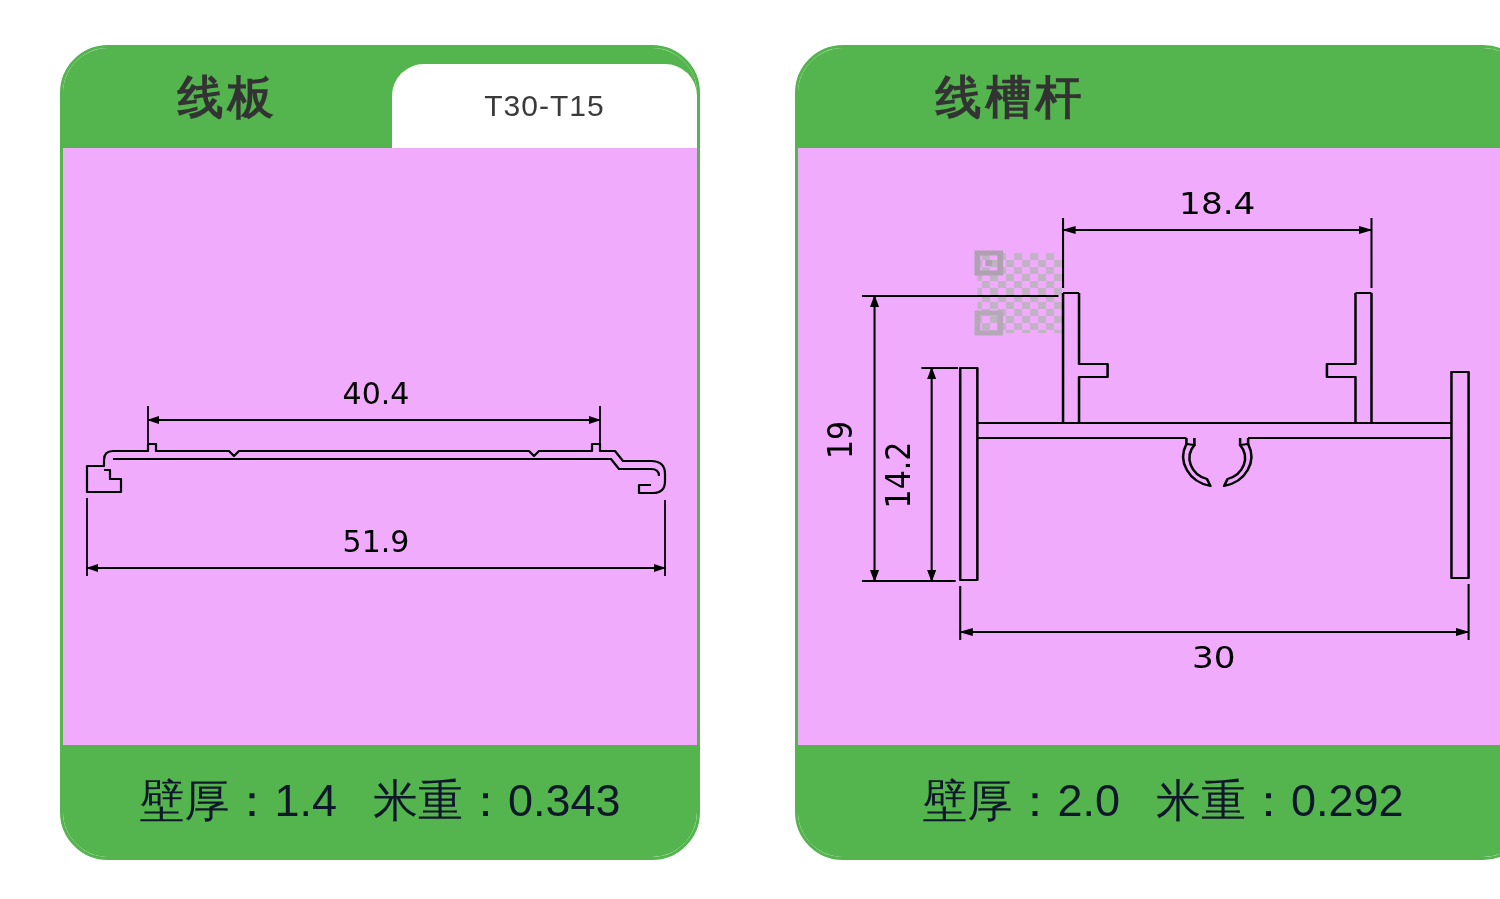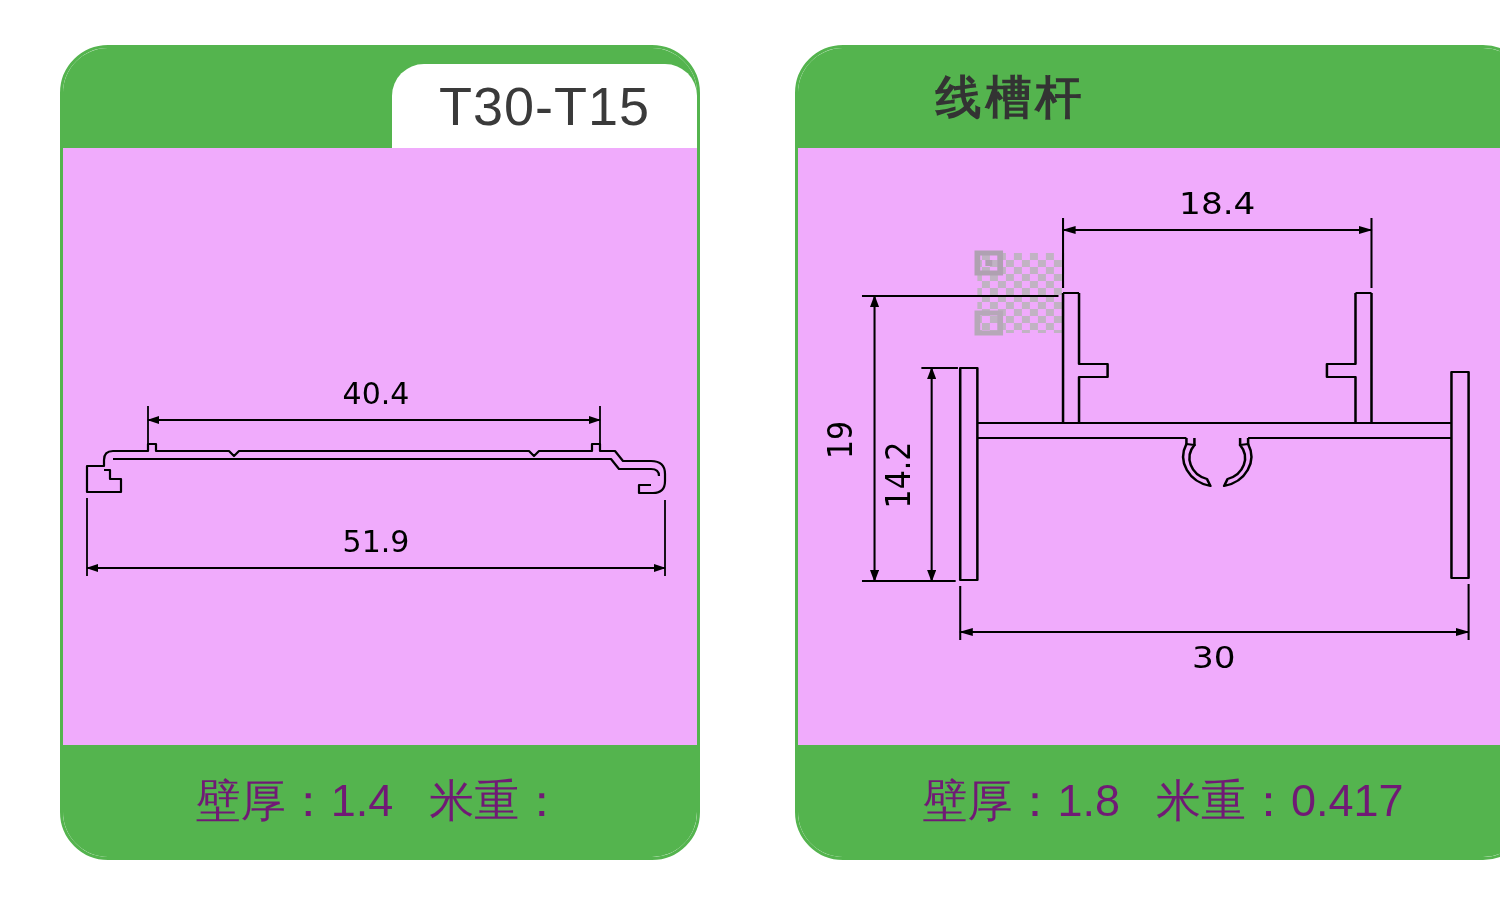--- a/index.html
+++ b/index.html
@@ -18,41 +18,42 @@
   .card-title {
     position:absolute; left:0; right:305px; top:0; bottom:0;
     display:flex; align-items:center; justify-content:center;
     font-size:46px; font-weight:600; color:#333333; letter-spacing:4px;
   }
   .model-tab {
     position:absolute; right:0; bottom:0; width:305px; height:84px;
     background:#ffffff; border-radius:32px 32px 0 0;
     display:flex; align-items:center; justify-content:center;
   }
-  .model-text { font-size:54px; font-weight:500; color:#3a3a3a; letter-spacing:1px; }
+  .model-text { font-size:30px; font-weight:500; color:#3a3a3a; letter-spacing:1px; }
   .card-body { position:relative; flex:1 1 auto; background:#f0abfc; }
   .card-body svg { position:absolute; left:0; top:0; width:100%; height:100%; }
   .card-footer {
     flex:0 0 112px; background:#54b44e;
     display:flex; align-items:center; justify-content:center;
-    font-size:45px; font-weight:500; color:#701a75;
+    font-size:45px; font-weight:500; color:#0f172a;
   }
   .card-footer .sep { display:inline-block; width:36px; }
   
   .dl { stroke:#000; stroke-width:1.8; fill:none; }
   .pf { stroke:#000; stroke-width:2.2; fill:none; stroke-linejoin:round; }
   .dim { font-family:"DejaVu Sans", sans-serif; font-size:30px; fill:#000; }
 </style>
 </head>
 <body>
 
 <div class="canvas">
 
   <div class="card left">
     <div class="card-header">
+      <div class="card-title">线板</div>
       <div class="model-tab">
         <span class="model-text">T30-T15</span>
       </div>
     </div>
     <div class="card-body">
       <svg viewBox="0 0 634 597" preserveAspectRatio="none">
         <defs>
           <marker id="aL" markerWidth="12" markerHeight="8" refX="11" refY="4" orient="auto-start-reverse" markerUnits="userSpaceOnUse">
             <path d="M0,0 L12,4 L0,8 Z" fill="#000"></path>
           </marker>
@@ -79,20 +80,21 @@
           <line class="dl" x1="24" y1="420" x2="602" y2="420" marker-start="url(#aL)" marker-end="url(#aL)"></line>
           <text class="dim" x="313" y="404" text-anchor="middle">51.9</text>
         </g>
       </svg>
     </div>
     <div class="card-footer">
       <span>壁厚：</span>
       <span>1.4</span>
       <span class="sep"></span>
       <span>米重：</span>
+      <span>0.343</span>
     </div>
   </div>
 
   <div class="card right">
     <div class="card-header">
       <div class="card-title">线槽杆</div>
     </div>
     <div class="card-body">
       <svg viewBox="0 0 639 597" preserveAspectRatio="none">
         <defs>
@@ -152,20 +154,20 @@
         <g>
           <line class="dl" x1="142" y1="438" x2="142" y2="492"></line>
           <line class="dl" x1="587" y1="436" x2="587" y2="492"></line>
           <line class="dl" x1="142" y1="484" x2="587" y2="484" marker-start="url(#aR)" marker-end="url(#aR)"></line>
           <text class="dim" x="364" y="520" text-anchor="middle">30</text>
         </g>
       </svg>
     </div>
     <div class="card-footer">
       <span>壁厚：</span>
-      <span>1.8</span>
+      <span>2.0</span>
       <span class="sep"></span>
       <span>米重：</span>
-      <span>0.417</span>
+      <span>0.292</span>
     </div>
   </div>
 
 </div>
 
 </body></html>

